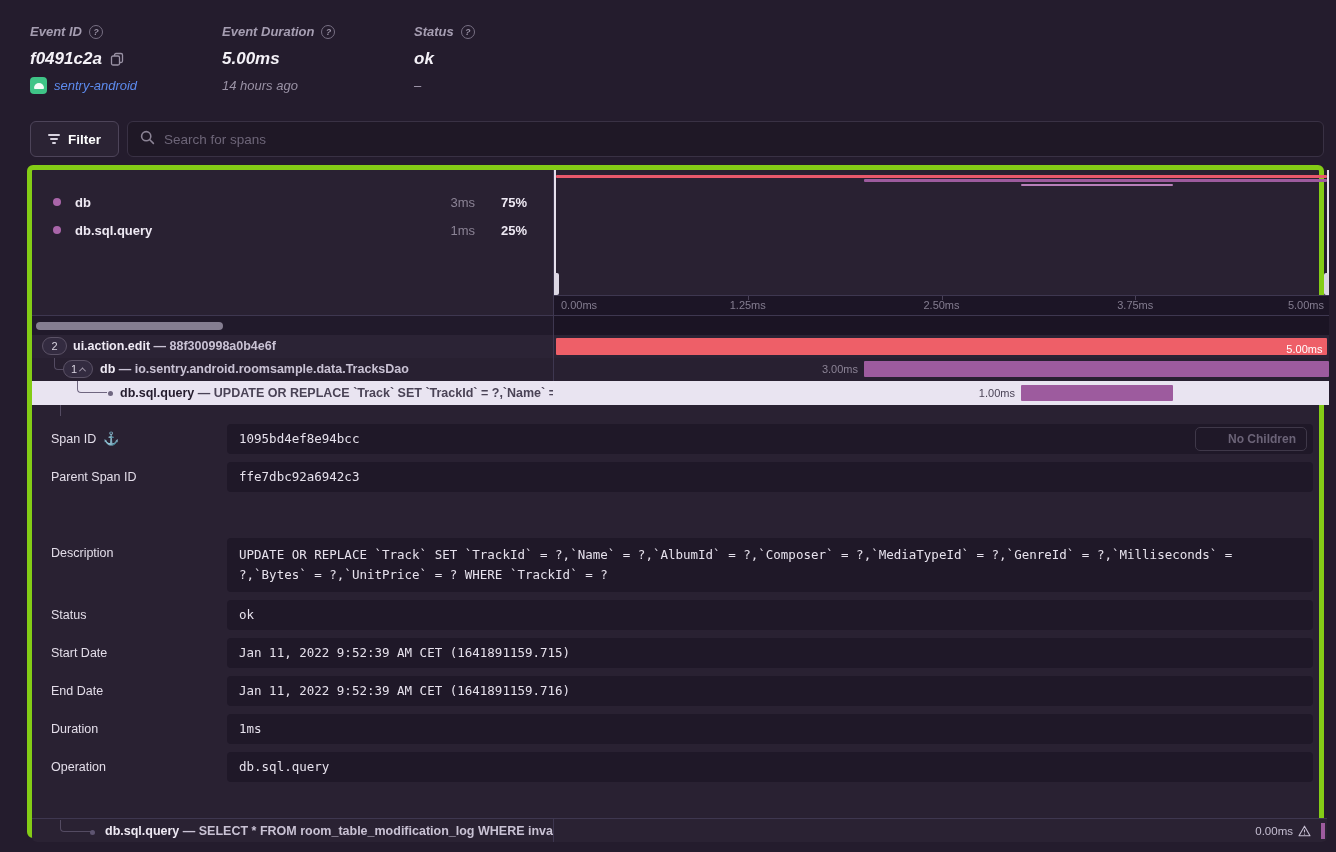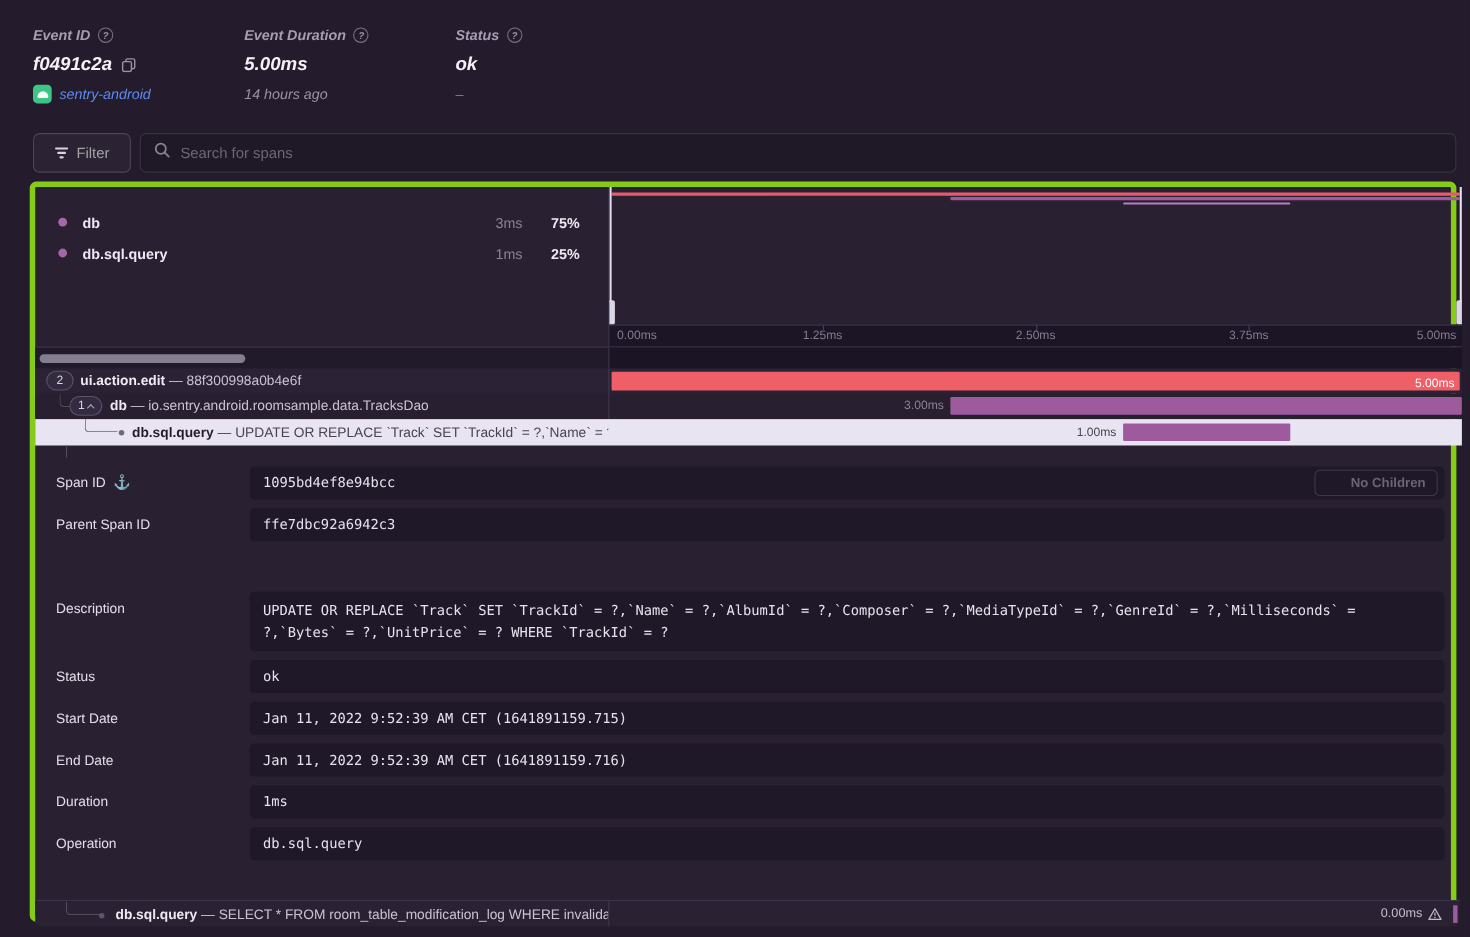--- a/index.html
+++ b/index.html
@@ -17,21 +17,21 @@
   .project { margin-top:8px; display:flex; align-items:center; gap:7px; }
   .android-ic { width:17px; height:17px; border-radius:4px; background:#3fc487; position:relative; }
   .android-ic::before { content:""; position:absolute; left:3.5px; top:6px; width:10px; height:5.5px;
            background:#f2fbf6; border-radius:5px 5px 1px 1px; }
   .proj-link { font-size:13px; color:#5d8bee; }
   .copy-ic svg { display:block; }
 
   
   .filter-btn { position:absolute; left:30px; top:121px; width:89px; height:36px; border:1px solid #4d4459;
            border-radius:6px; background:#2b2334; display:flex; align-items:center; justify-content:center; gap:8px; cursor:pointer; }
-  .filter-btn .flabel { font-size:13.5px; font-weight:400; color:#a3a3a3; }
+  .filter-btn .flabel { font-size:13.5px; font-weight:700; color:#ffffff; }
   .filter-ic { display:inline-flex; flex-direction:column; gap:2.5px; align-items:center; }
   .filter-ic i { display:block; height:1.6px; background:#d9d4e0; border-radius:1px; }
   .filter-ic i:nth-child(1){width:12px;} .filter-ic i:nth-child(2){width:8px;} .filter-ic i:nth-child(3){width:4px;}
   .searchbox { position:absolute; left:127px; top:121px; width:1197px; height:36px; background:#1f1826;
            border:1px solid #393144; border-radius:6px; display:flex; align-items:center; padding:0 12px; gap:9px; }
   .searchbox input { flex:1; background:transparent; border:none; outline:none; color:#d9d4e0;
            font-size:13.5px; font-family:"Liberation Sans",sans-serif; }
   .searchbox input::placeholder { color:#6d6578; }
 
   
@@ -64,21 +64,21 @@
   .hscrollbar { position:absolute; left:4px; top:6px; width:187px; height:8px; border-radius:4px; background:#857e91; cursor:grab; }
 
   
   .srow { left:0; width:1297px; height:23px; display:flex; cursor:pointer; }
   .srow .cell-l { width:521px; height:100%; position:relative; overflow:hidden; }
   .srow .cell-r { flex:1; height:100%; position:relative; border-left:1px solid #3e3750; overflow:hidden; }
   .srow.selected { background:#e9e4f1; }
   .srow.selected .cell-r { border-left:none; }
   .stext { position:absolute; top:0; line-height:23px; font-size:12.5px; white-space:nowrap; }
   .sop { font-weight:700; color:#eee9f3; }
-  .sdesc { color:#c9c2d4; font-weight:400; }
+  .sdesc { color:#c9c2d4; font-weight:700; }
   .selected .sop { color:#241c2d; }
   .selected .sdesc { color:#4a4356; }
   .badge { position:absolute; top:2px; height:18px; border:1px solid #5b5266; border-radius:9px; background:#332b40;
            display:flex; align-items:center; justify-content:center; gap:3px; font-size:11px; color:#d9d4e0; }
   .chev { width:5px; height:5px; border-left:1.4px solid #a79fb0; border-top:1.4px solid #a79fb0;
            transform:rotate(45deg) translate(1px,1px); }
   .elbow { position:absolute; border-left:1px solid #544b62; border-bottom:1px solid #544b62; border-radius:0 0 0 4px; }
   .tdot { position:absolute; width:5px; height:5px; border-radius:50%; background:#5d5470; }
   .bar { position:absolute; top:3px; height:17px; border-radius:1px; }
   .bar-label-in { position:absolute; right:5px; top:0; line-height:23px; font-size:11px; color:#fff; }

